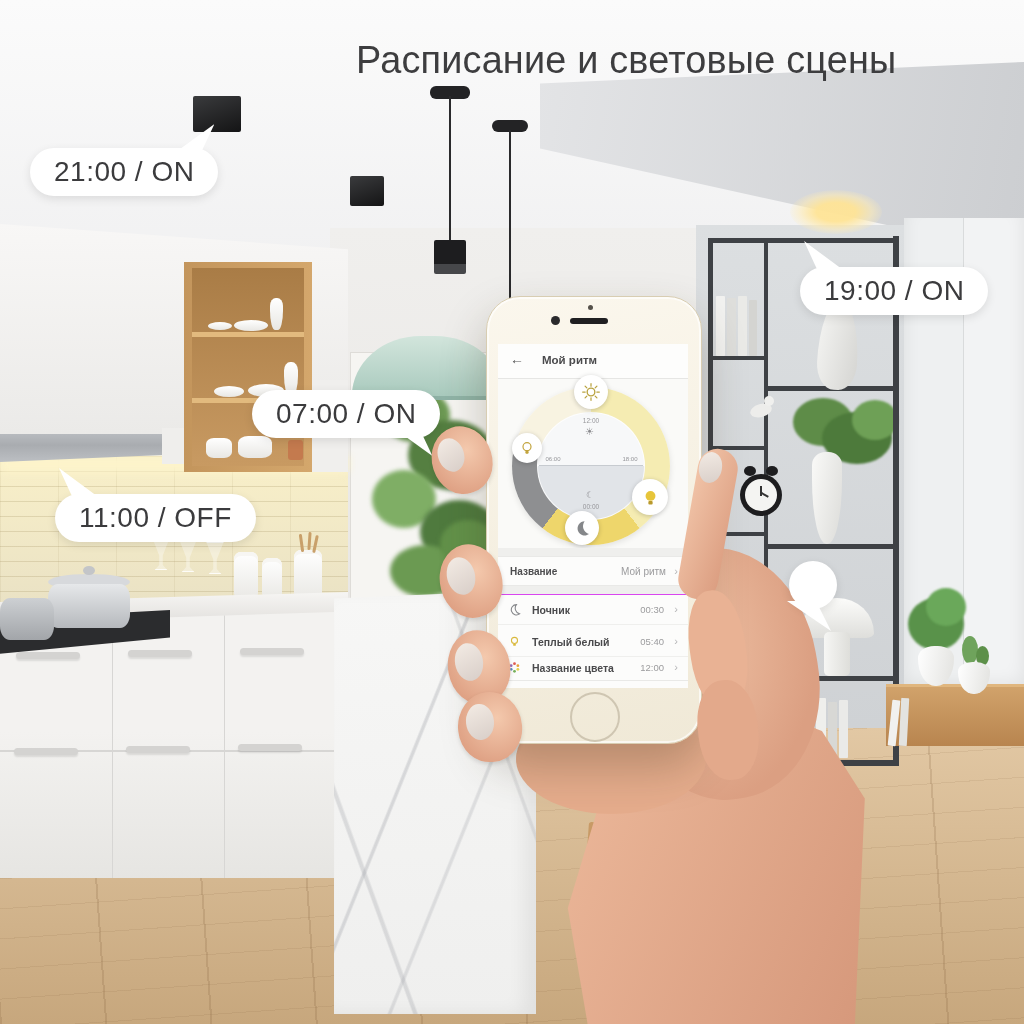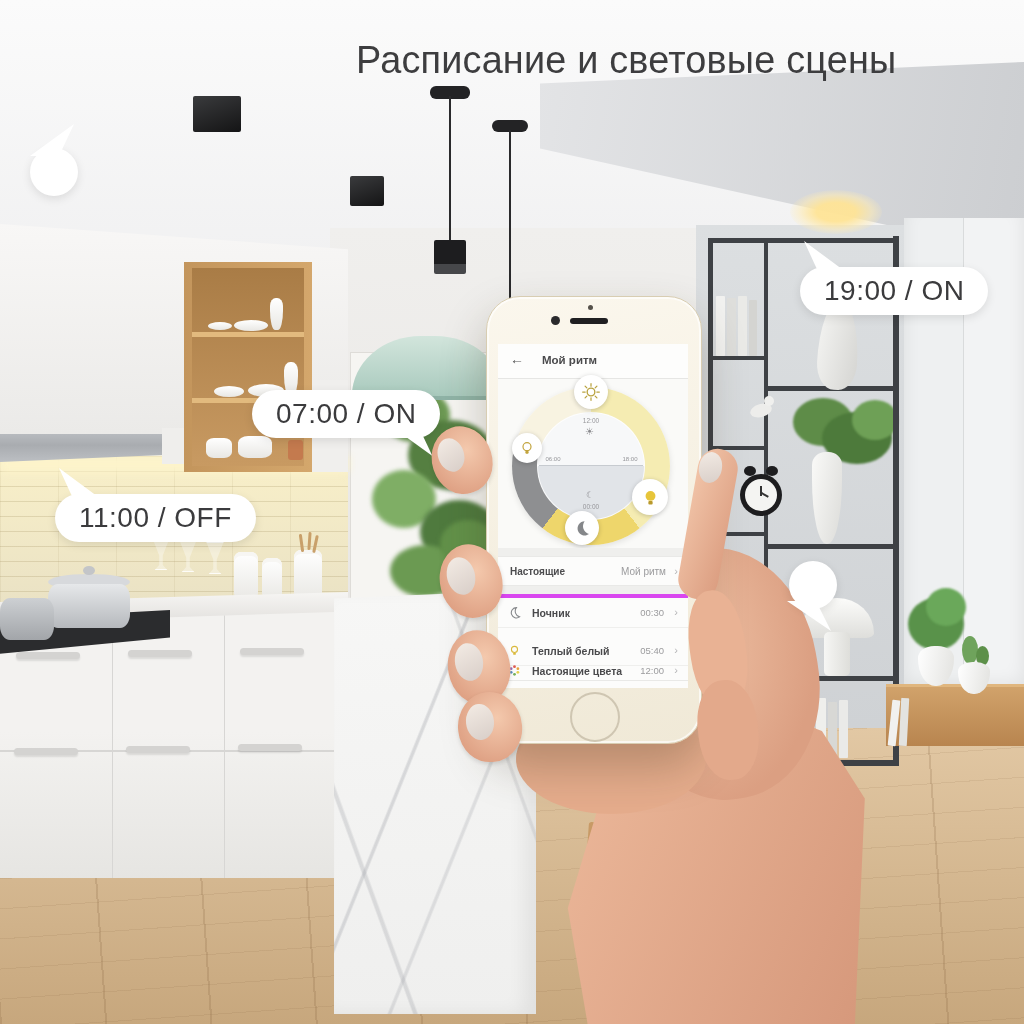--- a/index.html
+++ b/index.html
@@ -146,21 +146,21 @@
   .dial-label{position:absolute;font-size:6.5px;color:#96969a;text-align:center;}
   .dial-glyph{position:absolute;color:#8a8a8e;}
   .badge{position:absolute;border-radius:50%;background:#fff;box-shadow:0 1px 5px rgba(0,0,0,.20);display:flex;align-items:center;justify-content:center;}
   #gap1{position:absolute;left:0;top:204px;width:190px;height:8px;background:#efefed;}
   #gap2{position:absolute;left:0;top:242px;width:190px;height:8px;background:#efefed;}
   #name-row{position:absolute;left:0;top:212px;width:190px;height:30px;background:#fcfcfb;
     border-top:1px solid #e9e9e7;border-bottom:1px solid #e9e9e7;box-sizing:border-box;}
   #name-label{position:absolute;left:12px;top:9px;font-size:10px;font-weight:600;color:#4c4c4e;}
   #name-value{position:absolute;right:22px;top:9px;font-size:10px;color:#9b9b9d;}
   .chev{position:absolute;right:10px;top:8px;font-size:11px;color:#b5b5b7;}
-  #rows{position:absolute;left:0;top:250px;width:190px;height:88px;background:#fcfcfb;border-top:4px solid #d946ef;}
+  #rows{position:absolute;left:0;top:250px;width:190px;height:88px;background:#fcfcfb;border-top:1px solid #d946ef;}
   .srow{position:absolute;left:0;width:190px;height:29px;border-bottom:1px solid #efefed;}
   .srow .ric{position:absolute;left:10px;top:8px;width:13px;height:13px;}
   .srow .rlabel{position:absolute;left:34px;top:9px;font-size:10.5px;font-weight:600;color:#4a4a4c;}
   .srow .rtime{position:absolute;right:24px;top:9px;font-size:9.5px;color:#9b9b9d;}
   #row-sliver{position:absolute;left:0;top:336px;width:190px;height:8px;background:#fcfcfb;border-top:1px solid #e9e9e7;}
 
   
   .bubble{position:absolute;background:#fff;border-radius:24px;height:48px;line-height:48px;
     padding:0 24px;font-size:28px;color:#3b3b3d;letter-spacing:.5px;z-index:8;
     box-shadow:0 3px 10px rgba(0,0,0,.10);white-space:nowrap;}
@@ -357,53 +357,53 @@
       <svg width="19" height="19" viewBox="0 0 24 24">
         <circle cx="12" cy="10" r="6.2" fill="#e7c53a"></circle>
         <rect x="9.3" y="16.5" width="5.4" height="4.4" rx="1.2" fill="#b9992c"></rect>
       </svg>
     </div>
 
     <div id="gap1"></div>
     <div id="gap2"></div>
 
     <div id="name-row">
-      <span id="name-label">Настоящие</span>
+      <span id="name-label">Название</span>
       <span id="name-value">Мой ритм</span>
       <span class="chev">›</span>
     </div>
 
     <div id="rows">
       <div class="srow" style="top:0">
         <svg class="ric" viewBox="0 0 24 24">
           <path d="M15.5 3a9.5 9.5 0 1 0 5.8 17.1A11 11 0 0 1 15.5 3z" fill="none" stroke="#85878a" stroke-width="2"></path>
         </svg>
         <span class="rlabel">Ночник</span>
         <span class="rtime">00:30</span>
         <span class="chev">›</span>
       </div>
-      <div class="srow" style="top:38px">
+      <div class="srow" style="top:32px">
         <svg class="ric" viewBox="0 0 24 24">
           <circle cx="12" cy="10" r="5.6" fill="none" stroke="#d9b93c" stroke-width="2"></circle>
           <rect x="9.6" y="16" width="4.8" height="4" rx="1.2" fill="#d9b93c"></rect>
         </svg>
         <span class="rlabel">Теплый белый</span>
         <span class="rtime">05:40</span>
         <span class="chev">›</span>
       </div>
       <div class="srow" style="top:58px">
         <svg class="ric" viewBox="0 0 24 24">
           <circle cx="12" cy="5" r="2.6" fill="#e05a4e"></circle>
             <circle cx="18.2" cy="8.6" r="2.6" fill="#e8a23c"></circle>
           <circle cx="18.2" cy="15.4" r="2.6" fill="#e6d34b"></circle>
             <circle cx="12" cy="19" r="2.6" fill="#76b05a"></circle>
           <circle cx="5.8" cy="15.4" r="2.6" fill="#5a8fc0"></circle>
             <circle cx="5.8" cy="8.6" r="2.6" fill="#9a6bb5"></circle>
         </svg>
-        <span class="rlabel">Настоящие цвета</span>
+        <span class="rlabel">Название цвета</span>
         <span class="rtime">12:00</span>
         <span class="chev">›</span>
       </div>
     </div>
     <div id="row-sliver"></div>
   </div>
 
   <div class="fingertip" style="left:432px;top:426px;width:60px;height:68px;transform:rotate(-18deg)"></div>
   <div class="nail" style="left:438px;top:438px;width:26px;height:34px;transform:rotate(-18deg)"></div>
   <div class="fingertip" style="left:440px;top:544px;width:62px;height:74px;transform:rotate(-14deg)"></div>
@@ -411,20 +411,21 @@
   <div class="fingertip" style="left:448px;top:630px;width:62px;height:74px;transform:rotate(-10deg)"></div>
   <div class="nail" style="left:455px;top:643px;width:28px;height:38px;transform:rotate(-10deg)"></div>
   <div class="fingertip" style="left:458px;top:692px;width:64px;height:70px;transform:rotate(-6deg)"></div>
   <div class="nail" style="left:466px;top:704px;width:28px;height:36px;transform:rotate(-6deg)"></div>
   <div class="abs" id="index-finger"></div>
   <div class="nail" style="left:699px;top:452px;width:23px;height:31px;transform:rotate(10deg)"></div>
   <div class="fbump" style="left:690px;top:590px;width:56px;height:120px;transform:rotate(-8deg)"></div>
   <div class="fbump" style="left:698px;top:680px;width:60px;height:100px;transform:rotate(-6deg);background:#e3a98b"></div>
 
   <div class="bubble" id="b2100">
+    <span>21:00 / ON</span>
     <div class="tail"></div>
   </div>
   <div class="bubble" id="b0700">
     <span>07:00 / ON</span>
     <div class="tail"></div>
   </div>
   <div class="bubble" id="b1000">
     <span>11:00 / OFF</span>
     <div class="tail"></div>
   </div>

